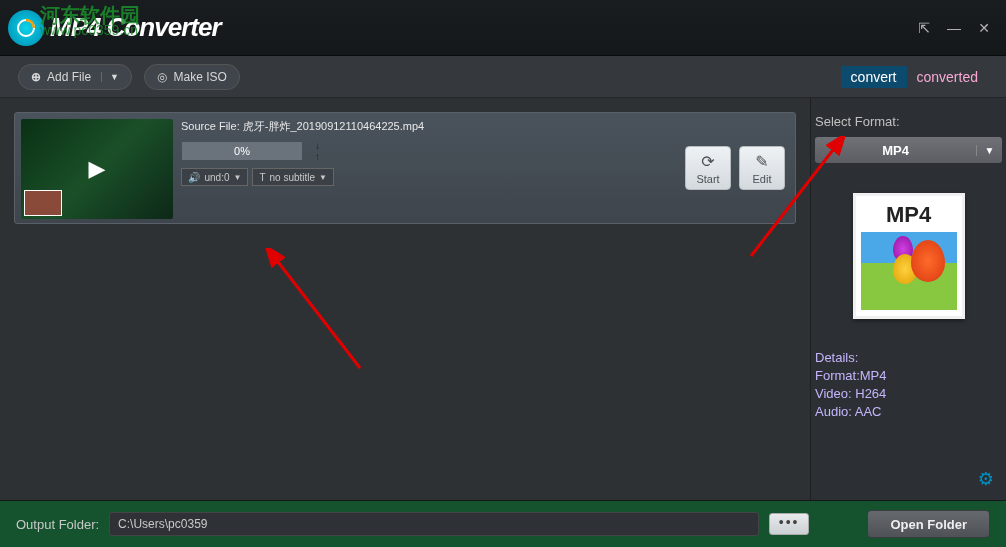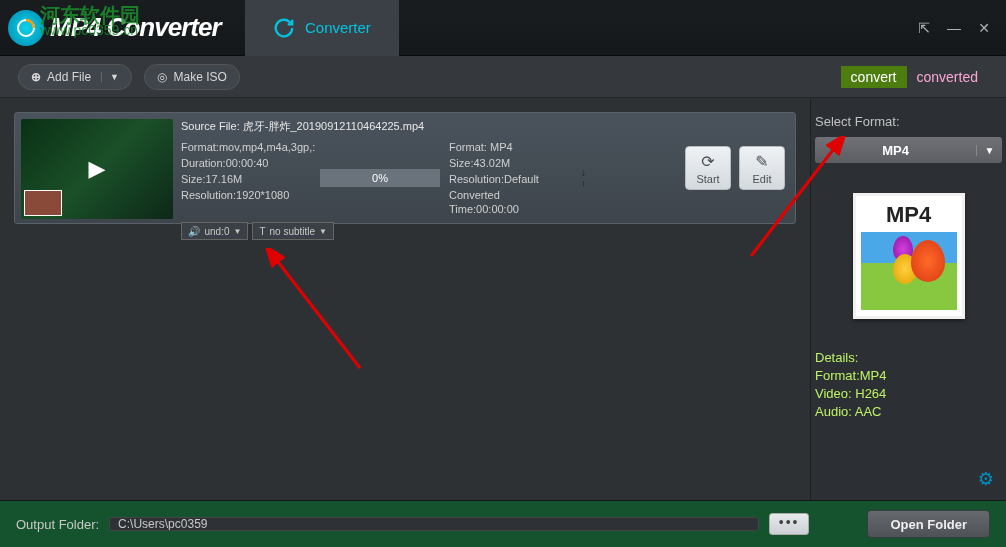--- a/index.html
+++ b/index.html
@@ -20,21 +20,21 @@
 .winctrl { display: flex; gap: 14px; padding-right: 14px; color: #b0b0b0; }
 .winbtn { cursor: pointer; font-size: 14px; width: 16px; text-align: center; }
 
 .toolbar { height: 42px; background: #35393e; display: flex; align-items: center; padding: 0 18px; gap: 12px; border-bottom: 1px solid #232528; }
 .tbtn { height: 26px; background: #3f454b; border: 1px solid #555; border-radius: 13px; color: #d8d8d8; display: flex; align-items: center; padding: 0 12px; gap: 6px; font-size: 12px; cursor: pointer; }
 .tbtn .plus { font-weight: bold; }
 .tbtn-drop { border-left: 1px solid #666; padding-left: 8px; margin-left: 4px; font-size: 9px; }
 
 .subtabs { margin-left: auto; display: flex; font-size: 14px; }
 .subtab { padding: 3px 10px; color: #f9a8d4; cursor: pointer; }
-.subtab.active { background: #4d7c0f; color: #fff; }
+.subtab.active { background: #0c4a6e; color: #fff; }
 
 .main { display: flex; height: 402px; }
 .left-pane { flex: 1; background: #2e3134; padding: 14px; position: relative; }
 .right-pane { width: 196px; background: #2c3034; padding: 16px 4px; border-left: 1px solid #1e2022; position: relative; }
 
 .file-row { background: linear-gradient(#4a535c, #3e454c); border: 1px solid #5a6068; border-radius: 3px; display: flex; padding: 6px; gap: 8px; height: 112px; }
 .thumb { width: 152px; height: 100px; background: linear-gradient(135deg, #0a3015, #1a5028, #0d2818); position: relative; border-radius: 2px; overflow: hidden; }
 .thumb-play { position: absolute; top: 50%; left: 50%; transform: translate(-50%,-50%); color: #fff; font-size: 22px; }
 .thumb-pip { position: absolute; bottom: 3px; left: 3px; width: 38px; height: 26px; background: #8a4a3a; border: 1px solid #fff; }
 
@@ -62,26 +62,26 @@
 .format-sel-dd { width: 26px; border-left: 1px solid #888; text-align: center; font-size: 10px; }
 
 .format-card { margin: 30px auto 20px; width: 112px; height: 126px; background: #fff; border: 3px solid #f0f0f0; display: flex; flex-direction: column; align-items: center; padding: 6px; box-shadow: 0 2px 4px rgba(0,0,0,.4); }
 .card-label { font-size: 22px; font-weight: bold; color: #222; }
 .card-img { width: 96px; height: 80px; background: linear-gradient(#4aa8e8 40%, #88c840 40%); position: relative; margin-top: 4px; }
 .balloon { position: absolute; border-radius: 50% 50% 50% 50% / 55% 55% 45% 45%; }
 .b1 { width: 34px; height: 42px; background: radial-gradient(#ff6a2a, #d83810); top: 8px; right: 12px; }
 .b2 { width: 24px; height: 30px; background: radial-gradient(#ffd040, #e0a000); top: 22px; right: 40px; }
 .b3 { width: 20px; height: 26px; background: radial-gradient(#d040e0, #9010a0); top: 4px; right: 44px; }
 
-.details { color: #bef264; font-size: 13px; line-height: 18px; margin-top: 30px; }
+.details { color: #c4b5fd; font-size: 13px; line-height: 18px; margin-top: 30px; }
 .gear { position: absolute; bottom: 10px; right: 12px; color: #0090c0; font-size: 18px; cursor: pointer; }
 
 .footer { height: 47px; background: #14532d; display: flex; align-items: center; padding: 0 16px; gap: 10px; border-top: 1px solid #151718; }
 .footer-label { color: #c8c8c8; font-size: 13px; }
-.footer-input { flex: 1; max-width: 650px; height: 14px; background: #2e3236; border: 1px solid #444; border-radius: 3px; color: #c8c8c8; padding: 0 8px; font-size: 12px; }
+.footer-input { flex: 1; max-width: 650px; height: 24px; background: #2e3236; border: 1px solid #444; border-radius: 3px; color: #c8c8c8; padding: 0 8px; font-size: 12px; }
 .dots-btn { width: 40px; height: 22px; background: linear-gradient(#e8eaec, #ccd0d4); border-radius: 3px; border: 1px solid #aaa; color: #444; font-size: 14px; letter-spacing: 2px; text-align: center; cursor: pointer; }
 .open-btn { margin-left: auto; height: 28px; padding: 0 22px; background: linear-gradient(#66696e, #4e5156); border: 1px solid #3a3d40; border-radius: 4px; color: #eee; font-size: 13px; font-weight: bold; cursor: pointer; }
 
 .arrow-annot { position: absolute; pointer-events: none; }
 </style>
 </head>
 <body>
 
 <div class="titlebar">
   <div class="logo-area">
@@ -89,29 +89,20 @@
       <svg width="20" height="20" viewBox="0 0 20 20">
           <circle cx="10" cy="10" r="8" fill="none" stroke="#fff" stroke-width="2"></circle>
           <path d="M10 2 A8 8 0 0 1 18 10" stroke="#ff9c00" stroke-width="2.5" fill="none"></path>
         </svg>
     </div>
     <span class="logo-text">MP4 Converter</span>
     <span class="watermark">河东软件园</span>
     <span class="watermark2">www.pc0359.cn</span>
   </div>
   <div class="tabs">
-    <div class="tab active">
-      <span class="tab-icon">
-          <svg width="22" height="22" viewBox="0 0 24 24" fill="none" stroke="#00c4e0" stroke-width="2.5">
-            <path d="M21 12a9 9 0 1 1-3-6.7L21 8"></path>
-            <path d="M21 3v5h-5"></path>
-          </svg>
-        </span>
-      <span>Converter</span>
-    </div>
   </div>
   <div class="winctrl">
     <span class="winbtn">⇱</span>
     <span class="winbtn">—</span>
     <span class="winbtn">✕</span>
   </div>
 </div>
 
 <div class="toolbar">
   <div class="tbtn">
@@ -135,34 +126,22 @@
       <div class="thumb">
         <span class="thumb-play">▶</span>
         <div class="thumb-pip"></div>
       </div>
       <div class="file-meta">
         <div class="src-line">
           <span>Source File:</span>
           <span>虎牙-胖炸_20190912110464225.mp4</span>
         </div>
         <div class="meta-cols">
-          <div class="meta-col c1">
-            <div><span>Format:</span><span>mov,mp4,m4a,3gp,:</span></div>
-            <div><span>Duration:</span><span>00:00:40</span></div>
-            <div><span>Size:</span><span>17.16M</span></div>
-            <div><span>Resolution:</span><span>1920*1080</span></div>
-          </div>
           <div class="meta-col c2">
             <div class="progress">0%</div>
-          </div>
-          <div class="meta-col c3">
-            <div><span>Format:</span> <span>MP4</span></div>
-            <div><span>Size:</span><span>43.02M</span></div>
-            <div><span>Resolution:</span><span>Default</span></div>
-            <div><span>Converted Time:</span><span>00:00:00</span></div>
           </div>
           <div class="arrows">
             <span>↓</span>
             <span>↑</span>
           </div>
         </div>
         <div class="subtitle-row">
           <div class="mini-sel">
             <span>🔊</span>
             <span>und:0</span>

